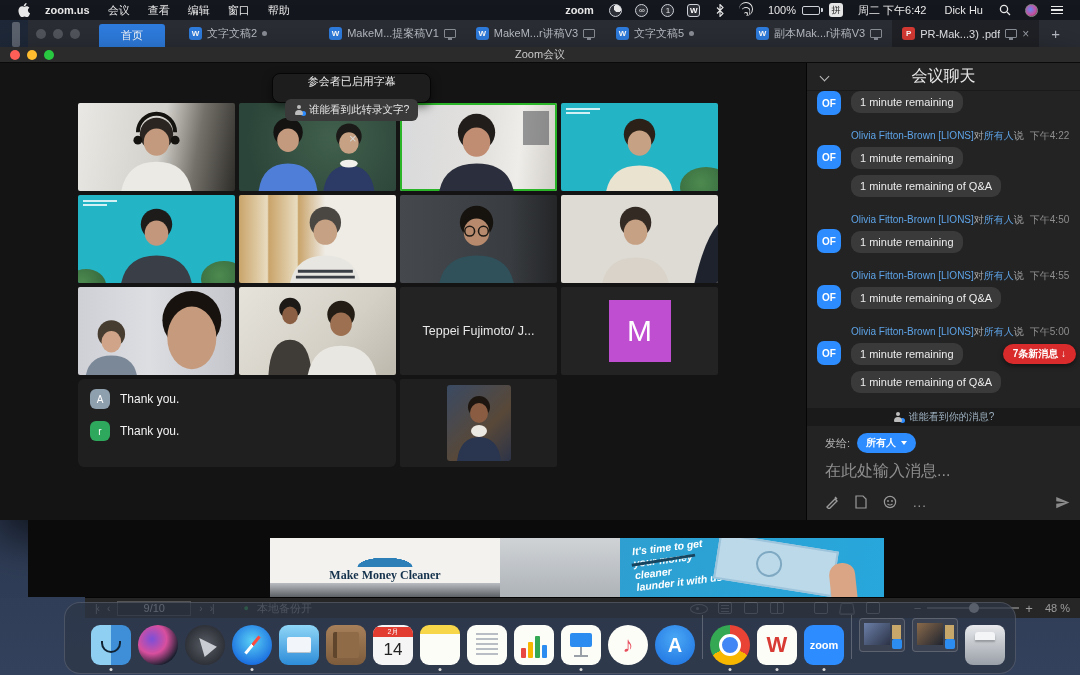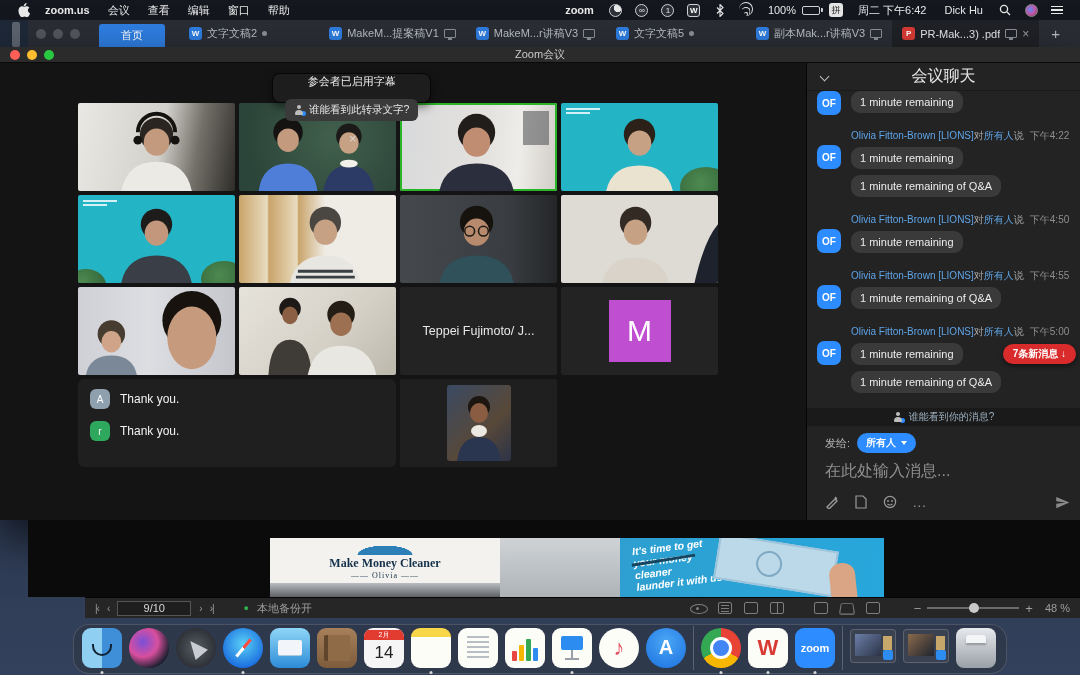--- a/index.html
+++ b/index.html
@@ -102,21 +102,21 @@
   #msginput{background:transparent;border:none;outline:none;color:#ddd;font-size:16px;height:34px;width:100%;}
   #msginput::placeholder{color:#8f8f8f;}
   .ctools{height:28px;display:flex;align-items:center;gap:16px;color:#9a9a9a;}
   .ctools svg{display:block;}
   .ctools .more{font-size:13px;letter-spacing:1px;color:#9a9a9a;}
   .ctools .send{margin-left:auto;}
 
   
   #wpsbody{position:absolute;left:28px;top:520px;width:1052px;height:77px;background:#0b0b0b;}
   #slide{position:absolute;left:270px;top:538px;width:614px;height:59px;background:linear-gradient(90deg,#39a7d4 0%,#49b4de 100%);display:flex;overflow:hidden;}
-  .s-left{width:230px;background:#f4f2ee;position:relative;padding-top:5px;text-align:center;}
+  .s-left{width:230px;background:#f4f2ee;position:relative;padding-top:17px;text-align:center;}
   .s-left .bird{width:70px;height:12px;margin:0 auto 1px auto;background:radial-gradient(ellipse at 50% 100%,#2d7fb8 0%,#2d7fb8 55%,transparent 56%);border-radius:50% 50% 0 0;}
   .s-logo1{font-family:"Liberation Serif","DejaVu Serif",serif;font-weight:bold;color:#15324c;font-size:12px;}
   .s-logo2{font-family:"Liberation Serif","DejaVu Serif",serif;color:#15324c;font-size:8px;letter-spacing:1px;}
   .s-store{position:absolute;left:0;right:0;bottom:0;height:14px;background:linear-gradient(180deg,#b9bcc0,#5d6166);}
   .s-mid{width:120px;background:linear-gradient(180deg,#cfd3d6,#aeb3b8);}
   .s-right{flex:1;position:relative;background:linear-gradient(100deg,#2e9fd0 0%,#27a7dc 100%);}
   .s-sign{position:absolute;left:14px;top:2px;transform:rotate(-7deg);color:#fff;font-weight:bold;font-style:italic;font-size:10.5px;line-height:12px;white-space:nowrap;}
   .s-sign .strike{position:relative;}
   .s-sign .strike:after{content:"";position:absolute;left:-2px;right:-2px;top:45%;height:3px;background:#17445e;transform:rotate(-2deg);}
   .s-bill{position:absolute;right:48px;top:4px;width:120px;height:46px;background:#bcd9ea;border:2px solid #9dc4db;transform:rotate(9deg);}
@@ -135,21 +135,21 @@
   .sbico.eye:after{content:"";position:absolute;left:6px;top:5px;width:3px;height:3px;background:#8d8d8d;border-radius:50%;}
   .sbico.lines:after{content:"";position:absolute;left:2px;top:2px;right:2px;height:1px;background:#8d8d8d;box-shadow:0 3px 0 #8d8d8d,0 6px 0 #8d8d8d;}
   .sbico.book:before{content:"";position:absolute;left:50%;top:0;bottom:0;width:1px;background:#8d8d8d;}
   .sbico.trap{transform:perspective(10px) rotateX(14deg);}
   .slider{display:flex;align-items:center;gap:6px;}
   .slider .track{width:92px;height:2px;background:#6a6a6a;position:relative;}
   .slider .thumb{position:absolute;left:42px;top:-4px;width:10px;height:10px;border-radius:50%;background:#c9c9c9;}
   .slider .pm{font-size:13px;color:#9c9c9c;}
 
   
-  #dock{position:absolute;left:50%;bottom:1px;transform:translateX(-50%);height:50px;background:rgba(46,54,70,.72);border:1px solid rgba(255,255,255,.14);border-radius:16px;display:flex;align-items:center;padding:5px 10px 8px 8px;gap:7px;}
+  #dock{position:absolute;left:50%;bottom:1px;transform:translateX(-50%);height:72px;background:rgba(46,54,70,.72);border:1px solid rgba(255,255,255,.14);border-radius:16px;display:flex;align-items:flex-end;padding:5px 10px 8px 26px;gap:7px;}
   .di{width:40px;height:40px;position:relative;flex:none;}
   .di .dot{position:absolute;left:50%;bottom:-6px;transform:translateX(-50%);width:3px;height:3px;border-radius:50%;background:#d8d8d8;}
   .ic{width:40px;height:40px;border-radius:9px;display:flex;align-items:center;justify-content:center;overflow:hidden;position:relative;}
   .ic.circle{border-radius:50%;}
   .finder{background:linear-gradient(90deg,#8fd0f2 50%,#3e8fd8 50%);}
   .finder:after{content:"";position:absolute;left:10px;right:10px;bottom:12px;height:10px;border:2px solid #123;border-top:none;border-radius:0 0 10px 10px;}
   .siri{background:radial-gradient(circle at 35% 35%,#7b4fd8 0%,#d84f9e 40%,#1b1f2e 75%);}
   .launchpad{background:radial-gradient(circle,#585c64 0%,#2e3138 70%);}
   .launchpad:after{content:"";width:0;height:0;border-left:8px solid transparent;border-right:8px solid transparent;border-bottom:18px solid #c9ccd2;transform:rotate(-40deg);display:block;}
   .safari{background:radial-gradient(circle at 50% 40%,#5ad0f5 0%,#1b6fe0 75%);}

